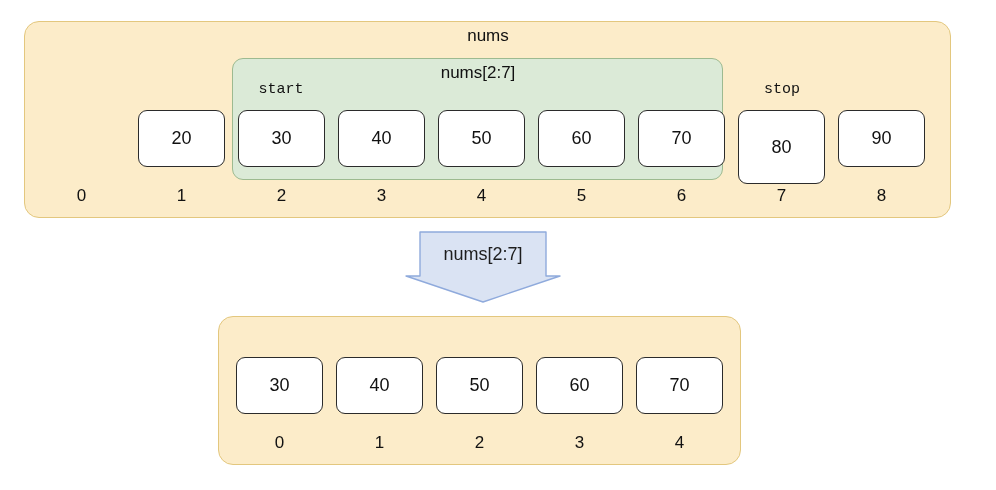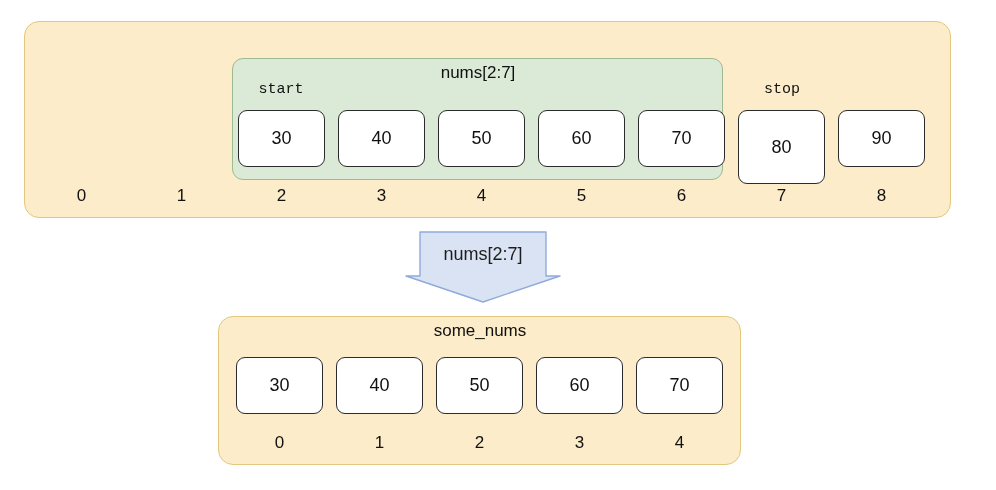--- a/index.html
+++ b/index.html
@@ -96,29 +96,31 @@
     white-space: nowrap;
   }
 </style>
 </head>
 <body>
 
 <div id="stage">
 
   <div class="outer-box" style="left:24px; top:21px; width:927px; height:197px;"></div>
 
+  <div class="box-title" style="left:388px; top:26px; width:200px;">nums</div>
 
   <div class="slice-box" style="left:232px; top:58px; width:491px; height:122px;"></div>
 
   <div class="box-title" style="left:378px; top:63px; width:200px;">nums[2:7]</div>
 
   <div class="marker-label" style="left:241px; top:81px; width:80px;">start</div>
 
   <div class="marker-label" style="left:742px; top:81px; width:80px;">stop</div>
 
+  <div class="cell" style="left:138px; top:110px; width:87px; height:57px;">20</div>
   <div class="cell" style="left:238px; top:110px; width:87px; height:57px;">30</div>
   <div class="cell" style="left:338px; top:110px; width:87px; height:57px;">40</div>
   <div class="cell" style="left:438px; top:110px; width:87px; height:57px;">50</div>
   <div class="cell" style="left:538px; top:110px; width:87px; height:57px;">60</div>
   <div class="cell" style="left:638px; top:110px; width:87px; height:57px;">70</div>
   <div class="cell" style="left:738px; top:110px; width:87px; height:74px;">80</div>
   <div class="cell" style="left:838px; top:110px; width:87px; height:57px;">90</div>
 
   <div class="cell-index" style="left:38px; top:186px; width:87px;">0</div>
   <div class="cell-index" style="left:138px; top:186px; width:87px;">1</div>
@@ -133,21 +135,20 @@
   <div class="arrow-wrap" style="left:405px; top:231px; width:156px; height:72px;">
     <svg width="156" height="72" viewBox="0 0 156 72">
       <polygon points="15,1 141,1 141,45 155,45 78,71 1,45 15,45" fill="#dae3f3" stroke="#8faadc" stroke-width="1.4" stroke-linejoin="round"></polygon>
     </svg>
   </div>
 
   <div class="arrow-label" style="left:405px; top:243px; width:156px;">nums[2:7]</div>
 
   <div class="outer-box" style="left:218px; top:316px; width:523px; height:149px;"></div>
 
-  <div class="box-title" style="left:380px; top:321px; width:200px;">some_nums</div>
 
   <div class="cell" style="left:236px; top:357px; width:87px; height:57px;">30</div>
   <div class="cell" style="left:336px; top:357px; width:87px; height:57px;">40</div>
   <div class="cell" style="left:436px; top:357px; width:87px; height:57px;">50</div>
   <div class="cell" style="left:536px; top:357px; width:87px; height:57px;">60</div>
   <div class="cell" style="left:636px; top:357px; width:87px; height:57px;">70</div>
 
   <div class="cell-index" style="left:236px; top:433px; width:87px;">0</div>
   <div class="cell-index" style="left:336px; top:433px; width:87px;">1</div>
   <div class="cell-index" style="left:436px; top:433px; width:87px;">2</div>

